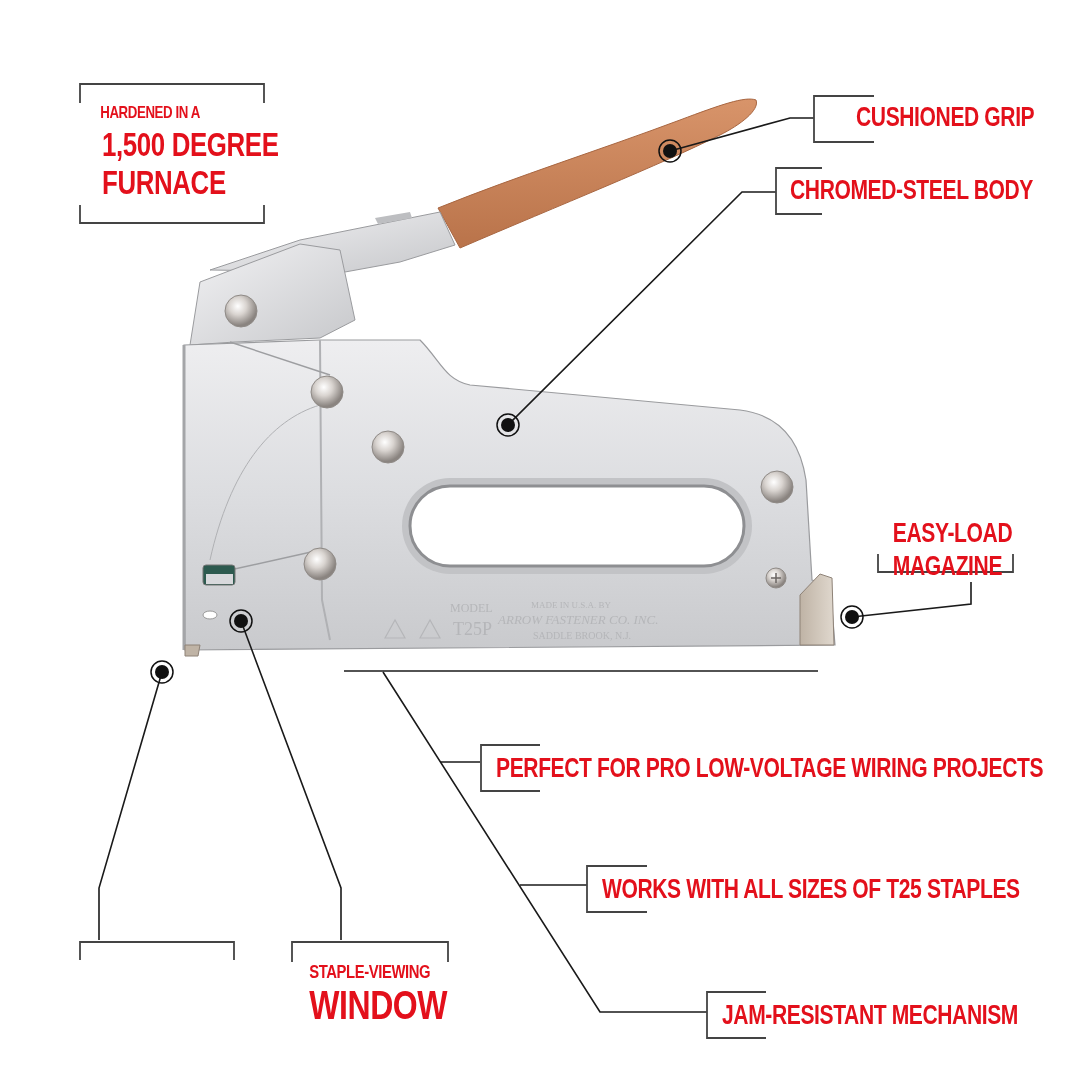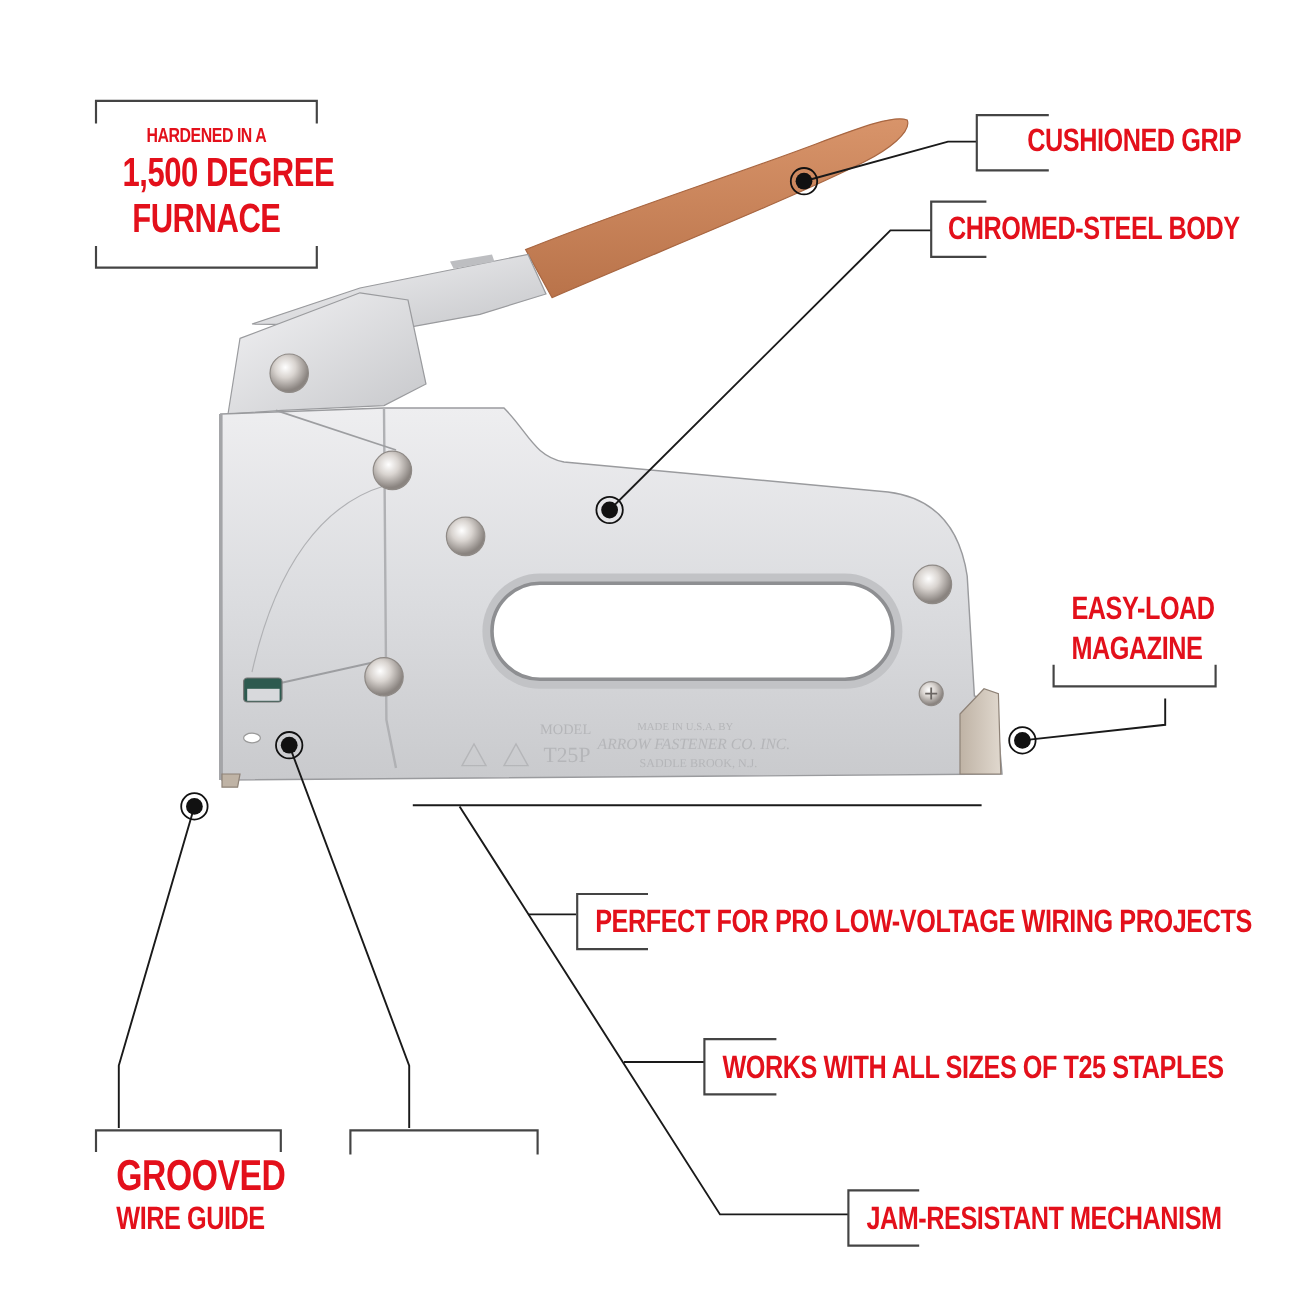--- a/index.html
+++ b/index.html
@@ -4,21 +4,21 @@
 <style>
   html, body { margin: 0; padding: 0; background: #ffffff; }
   body { width: 1080px; height: 1080px; position: relative; overflow: hidden;
          font-family: "Liberation Sans", "DejaVu Sans", sans-serif; }
   .stage { position: absolute; left: 0; top: 0; width: 1080px; height: 1080px; }
   .label { position: absolute; color: #e3101b; font-family: "Liberation Sans", "DejaVu Sans Condensed", sans-serif;
            font-weight: 700; text-transform: uppercase; line-height: 1; white-space: nowrap;
            transform-origin: left top; letter-spacing: -0.5px; }
   .label span { display: block; }
   .cond { transform: scaleX(0.78); }
-  .center { text-align: center; }
+  .center { text-align: left; }
 </style>
 </head>
 <body>
 
 <div class="stage">
 
   <svg width="1080" height="1080" viewBox="0 0 1080 1080" style="position:absolute;left:0;top:0">
     <defs>
       <linearGradient id="steel" x1="0" y1="0" x2="0" y2="1">
         <stop offset="0" stop-color="#eeeef0"></stop>
@@ -170,36 +170,36 @@
   </div>
 
   <div class="label" style="left:828px; top:104px;margin-left:28px;">
     <span class="cond" style="font-size:27px; transform-origin:left top;">CUSHIONED GRIP</span>
   </div>
 
   <div class="label" style="left:790px; top:177px;">
     <span class="cond" style="font-size:27px; transform-origin:left top;">CHROMED-STEEL BODY</span>
   </div>
 
-  <div class="label center" style="left:878px; top:494px; width:135px;">
+  <div class="label center" style="left:878px; top:520px; width:135px;">
     <span style="font-size:27px; transform:scaleX(0.78); transform-origin:center;">EASY-LOAD</span>
     <span style="font-size:27px; margin-top:6px; transform:scaleX(0.78); transform-origin:center;">MAGAZINE</span>
   </div>
 
   <div class="label" style="left:496px; top:755px;">
     <span class="cond" style="font-size:27px; transform-origin:left top;">PERFECT FOR PRO LOW-VOLTAGE WIRING PROJECTS</span>
   </div>
 
   <div class="label" style="left:602px; top:876px;">
     <span class="cond" style="font-size:27px; transform-origin:left top;">WORKS WITH ALL SIZES OF T25 STAPLES</span>
   </div>
 
   <div class="label" style="left:722px; top:1002px;">
     <span class="cond" style="font-size:27px; transform-origin:left top;">JAM-RESISTANT MECHANISM</span>
   </div>
 
-  <div class="label center" style="left:80px; top:962px; width:154px;">
-    <span style="font-size:36px; transform:scaleX(0.78); transform-origin:center;">GROOVED</span>
-    <span style="font-size:27px; margin-top:4px; transform:scaleX(0.78); transform-origin:center;">WIRE GUIDE</span>
-  </div>
-
+
+  <div class="label center" style="left:292px; top:962px; width:156px;">
+    <span style="font-size:19px; transform:scaleX(0.78); transform-origin:center;">STAPLE-VIEWING</span>
+    <span style="font-size:41px; margin-top:4px; transform:scaleX(0.78); transform-origin:center;">WINDOW</span>
+  </div>
 
 </div>
 
 </body></html>

